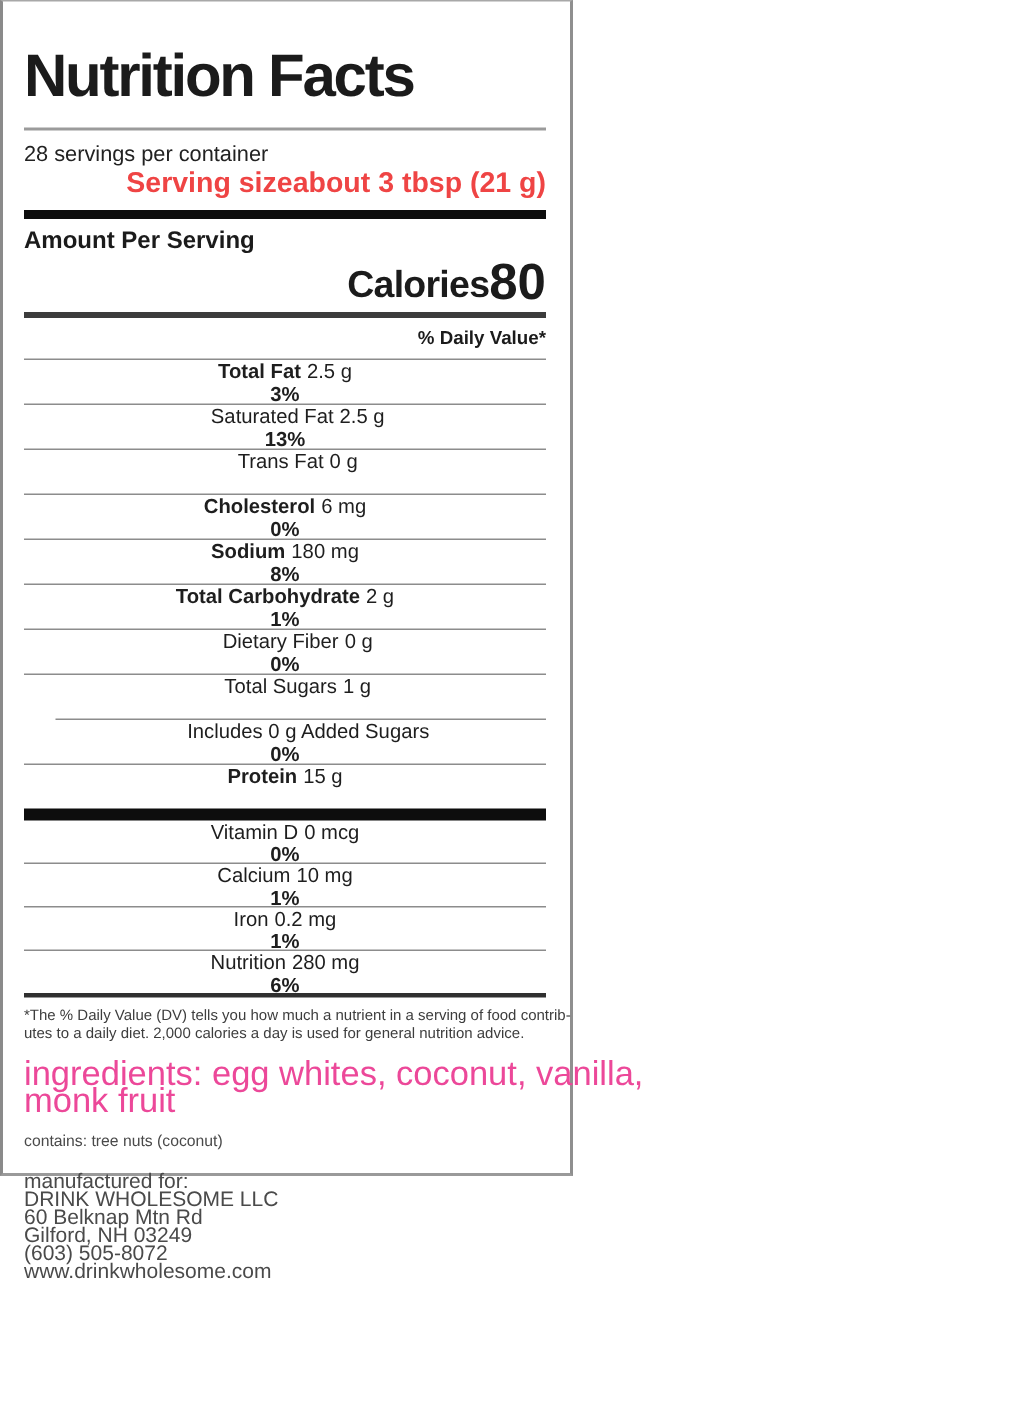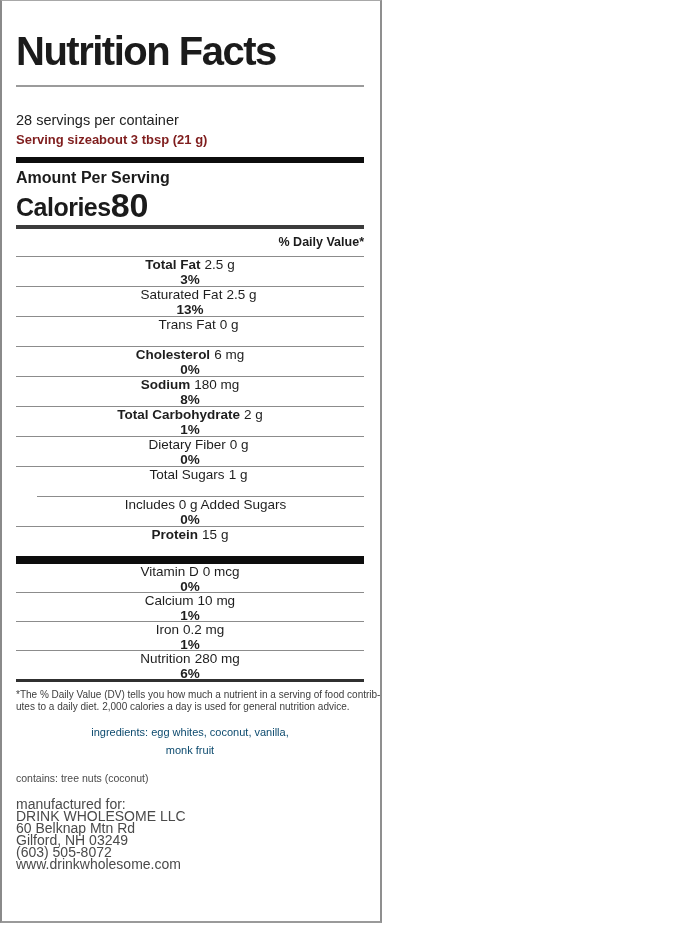--- a/index.html
+++ b/index.html
@@ -2,60 +2,60 @@
 <html><head>
 <meta charset="utf-8">
 <style>
   html,body{margin:0;padding:0;background:#ffffff;}
   body{
     width:679px;height:935px;position:relative;overflow:hidden;
     font-family:"Liberation Sans","DejaVu Sans",sans-serif;
     -webkit-font-smoothing:antialiased;
   }
   .frame{
-    position:absolute;left:0;top:0;width:382px;height:923px;
+    position:absolute;left:0;top:0;width:382px;height:784px;
     box-sizing:border-box;background:#fff;
     border-top:1px solid #a8a8a8;
     border-right:2px solid #8f8f8f;
     border-bottom:2px solid #9a9a9a;
     border-left:2px solid #8a8a8a;
   }
   .pad{padding:0 16px 0 14px;}
   .nf-title{
     margin:28px 0 0;font-size:40px;font-weight:700;line-height:44px;
     letter-spacing:-1.5px;color:#1b1b1b;
   }
   .title-rule{height:2px;background:#9b9b9b;margin-top:12px;}
-  .servings{margin-top:24px;font-size:14.5px;line-height:19px;color:#222;}
-  .serving-row{display:flex;justify-content:flex-start;align-items:baseline;
-    font-size:13px;font-weight:700;line-height:20px;color:#7f1d1d;}
+  .servings{margin-top:7px;font-size:14.5px;line-height:19px;color:#222;}
+  .serving-row{display:flex;justify-content:flex-end;align-items:baseline;
+    font-size:19px;font-weight:700;line-height:20px;color:#ef4444;}
   .bar{background:#0d0d0d;}
   .bar-serving{height:6px;margin-top:7px;}
   .aps{margin-top:6px;font-size:16px;font-weight:700;line-height:18px;color:#1b1b1b;}
-  .cal-row{display:flex;justify-content:flex-start;align-items:flex-end;margin-top:5px;}
+  .cal-row{display:flex;justify-content:flex-end;align-items:flex-end;margin-top:5px;}
   .cal-label{font-size:25px;font-weight:700;line-height:1;letter-spacing:-0.5px;color:#1b1b1b;}
   .cal-value{font-size:34px;font-weight:700;line-height:0.82;color:#1b1b1b;}
   .bar-cal{height:4px;background:#3c3c3c;margin-top:5px;}
   .dv-header{height:27px;display:flex;align-items:center;justify-content:flex-end;
     font-size:12.5px;font-weight:700;color:#1b1b1b;}
   .hr{height:1px;background:#8c8c8c;}
   .hr.inset{margin-left:21px;}
   .row{height:29px;display:flex;align-items:center;justify-content:space-between;
     font-size:13.5px;color:#1e1e1e;flex-direction:column;}
   .row.vit{height:28px;}
   .nm{white-space:nowrap;}
   .ind1{padding-left:17px;}
   .ind2{padding-left:35px;}
   .amt{margin-left:4px;}
   .dv{font-weight:700;}
   .bar-protein{height:8px;}
   .bar-vit{height:3px;background:#303030;}
   .footnote{margin-top:7px;font-size:10px;line-height:12.5px;color:#3d3d3d;}
   .footnote div{white-space:nowrap;}
-  .ingredients{margin-top:9px;font-size:11px;line-height:18.5px;color:#0c4a6e;text-align:center;}
+  .ingredients{margin-top:9px;font-size:23px;line-height:18.5px;color:#ec4899;}
   .ingredients div{white-space:nowrap;}
   .contains{margin-top:12px;font-size:10.5px;line-height:13px;color:#4a4a4a;}
   .mfr{margin-top:13px;font-size:14px;line-height:12px;color:#4a4a4a;}
   .mfr div{white-space:nowrap;}
 </style>
 </head>
 <body>
 
 <div class="frame">
   <div class="pad">

